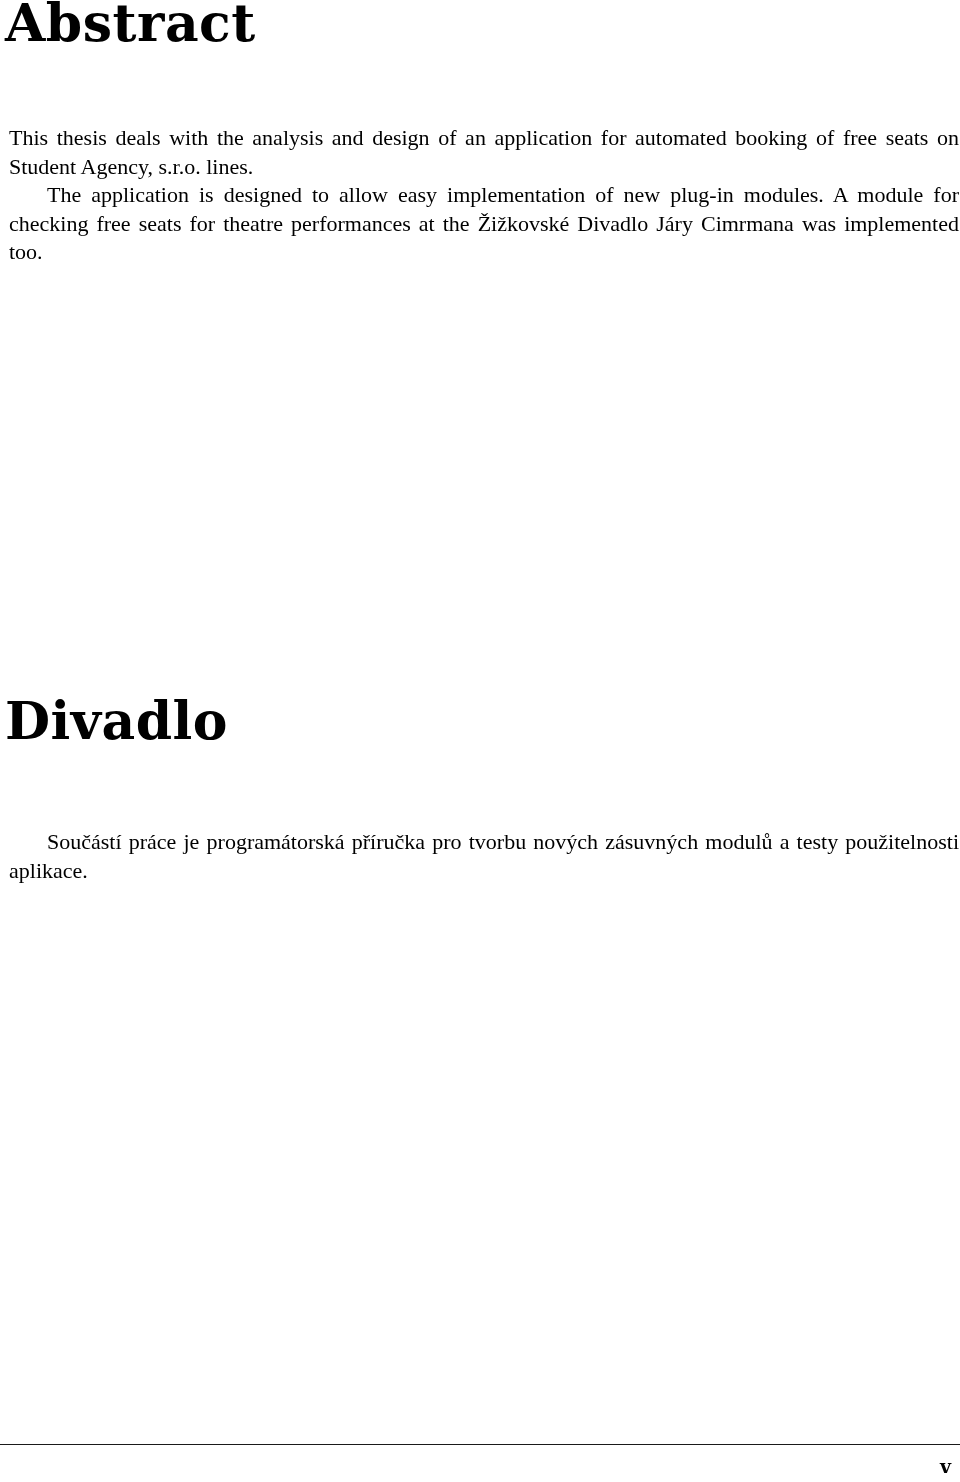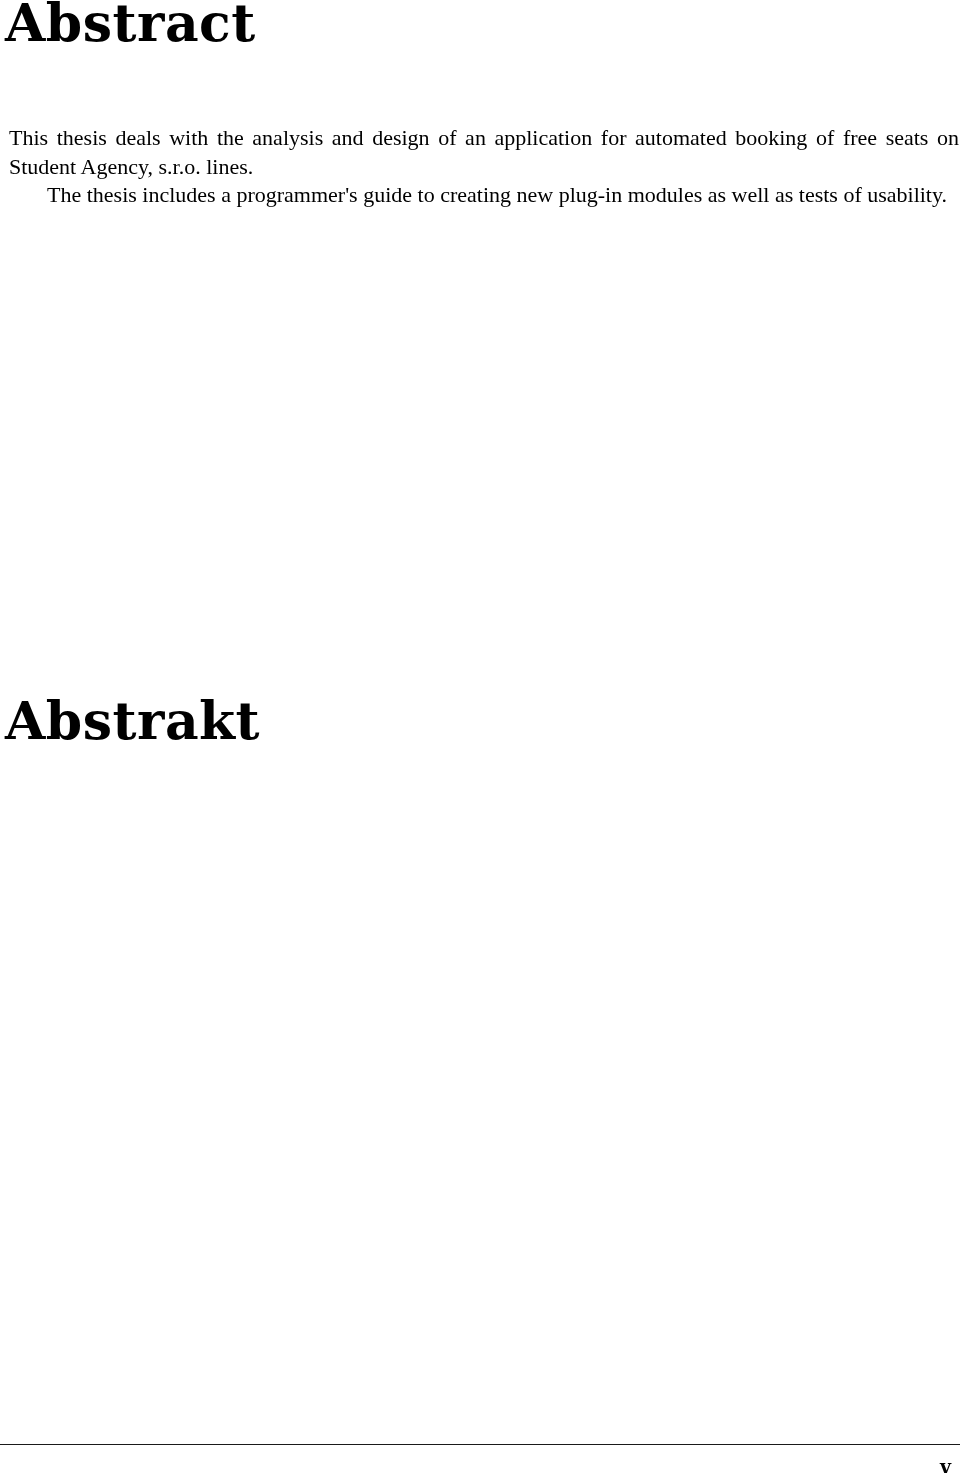--- a/index.html
+++ b/index.html
@@ -111,26 +111,27 @@
 <body>
 
 <div class="page">
 
   <div class="content">
 
     <h1 class="section-heading" id="abstract-en-heading">Abstract</h1>
 
     <div class="abstract-body" id="abstract-en-body">
       <p>This thesis deals with the analysis and design of an application for automated booking of free seats on Student Agency, s.r.o. lines.</p>
-      <p class="indented">The thesis includes a programmer's guide to creating new plug-in modules as well as tests of usability.</p>
+      <p class="indented">The application is designed to allow easy implementation of new plug-in modules. A module for checking free seats for theatre performances at the Žižkovské Divadlo Járy Cimrmana was implemented too.</p>
     </div>
 
-    <h1 class="section-heading" id="abstract-cs-heading">Abstrakt</h1>
+    <h1 class="section-heading" id="abstract-cs-heading">Divadlo</h1>
 
     <div class="abstract-body" id="abstract-cs-body">
+      <p class="indented">Součástí práce je programátorská příručka pro tvorbu nových zásuvných modulů a testy použitelnosti aplikace.</p>
     </div>
 
   </div>
 
   <hr class="footer-rule">
 
   <div class="page-number">v</div>
 
 </div>
 

